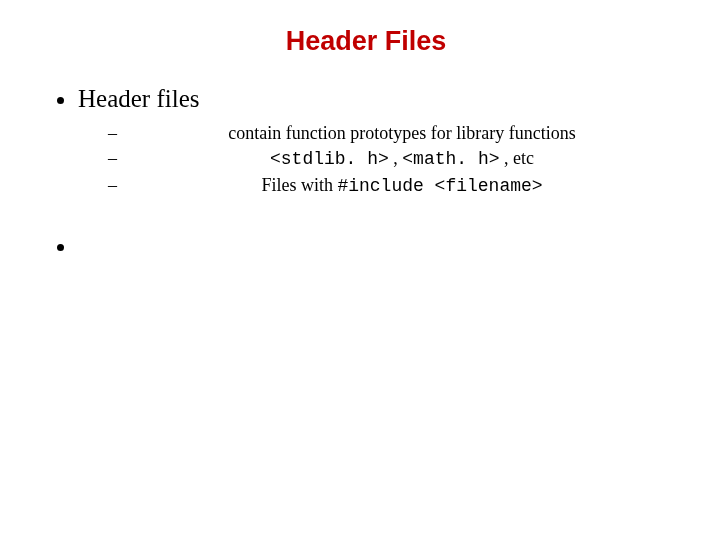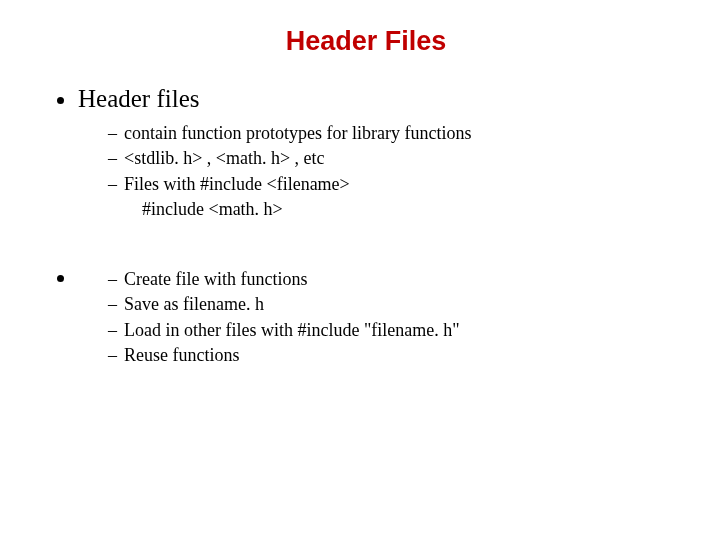--- a/index.html
+++ b/index.html
@@ -32,20 +32,21 @@
     padding-left: 26px;
   }
   ul.level1 > li {
     font-size: 25px;
     margin-bottom: 6px;
   }
   ul.level2 {
     list-style: none;
     margin: 8px 0 0 0;
     padding-left: 30px;
+    text-align: center;
   }
   ul.level2 > li {
     font-size: 18px;
     line-height: 1.35;
     position: relative;
     padding-left: 16px;
     margin-bottom: 1px;
   }
   ul.level2 > li::before {
     content: "\2013"; 
@@ -53,21 +54,21 @@
     left: 0;
     top: 0;
   }
   .indent-line {
     font-size: 18px;
     line-height: 1.35;
     padding-left: 64px;
     margin-top: 1px;
   }
   code, .mono {
-    font-family: Liberation Serif, serif;
+    font-family: Liberation Mono, monospace;
   }
   .spacer {
     height: 28px;
   }
 </style>
 </head>
 <body>
 
 <div class="slide">
 
@@ -80,40 +81,23 @@
         <li>
           <span>contain function prototypes for library functions</span>
         </li>
         <li>
           <span class="mono">&lt;stdlib. h&gt;</span><span> , </span><span class="mono">&lt;math. h&gt;</span><span> , etc</span>
         </li>
         <li>
           <span>Files with </span><span class="mono">#include &lt;filename&gt;</span>
         </li>
       </ul>
-      <div class="indent-line">
-        <span class="mono">#include &lt;math. h&gt;</span>
-      </div>
     </li>
   </ul>
 
   <div class="spacer"></div>
 
   <ul class="level1">
     <li>
-      <ul class="level2">
-        <li>
-          <span>Create file with functions</span>
-        </li>
-        <li>
-          <span>Save as </span><span class="mono">filename. h</span>
-        </li>
-        <li>
-          <span>Load in other files with </span><span class="mono">#include "filename. h"</span>
-        </li>
-        <li>
-          <span>Reuse functions</span>
-        </li>
-      </ul>
     </li>
   </ul>
 
 </div>
 
 </body></html>

